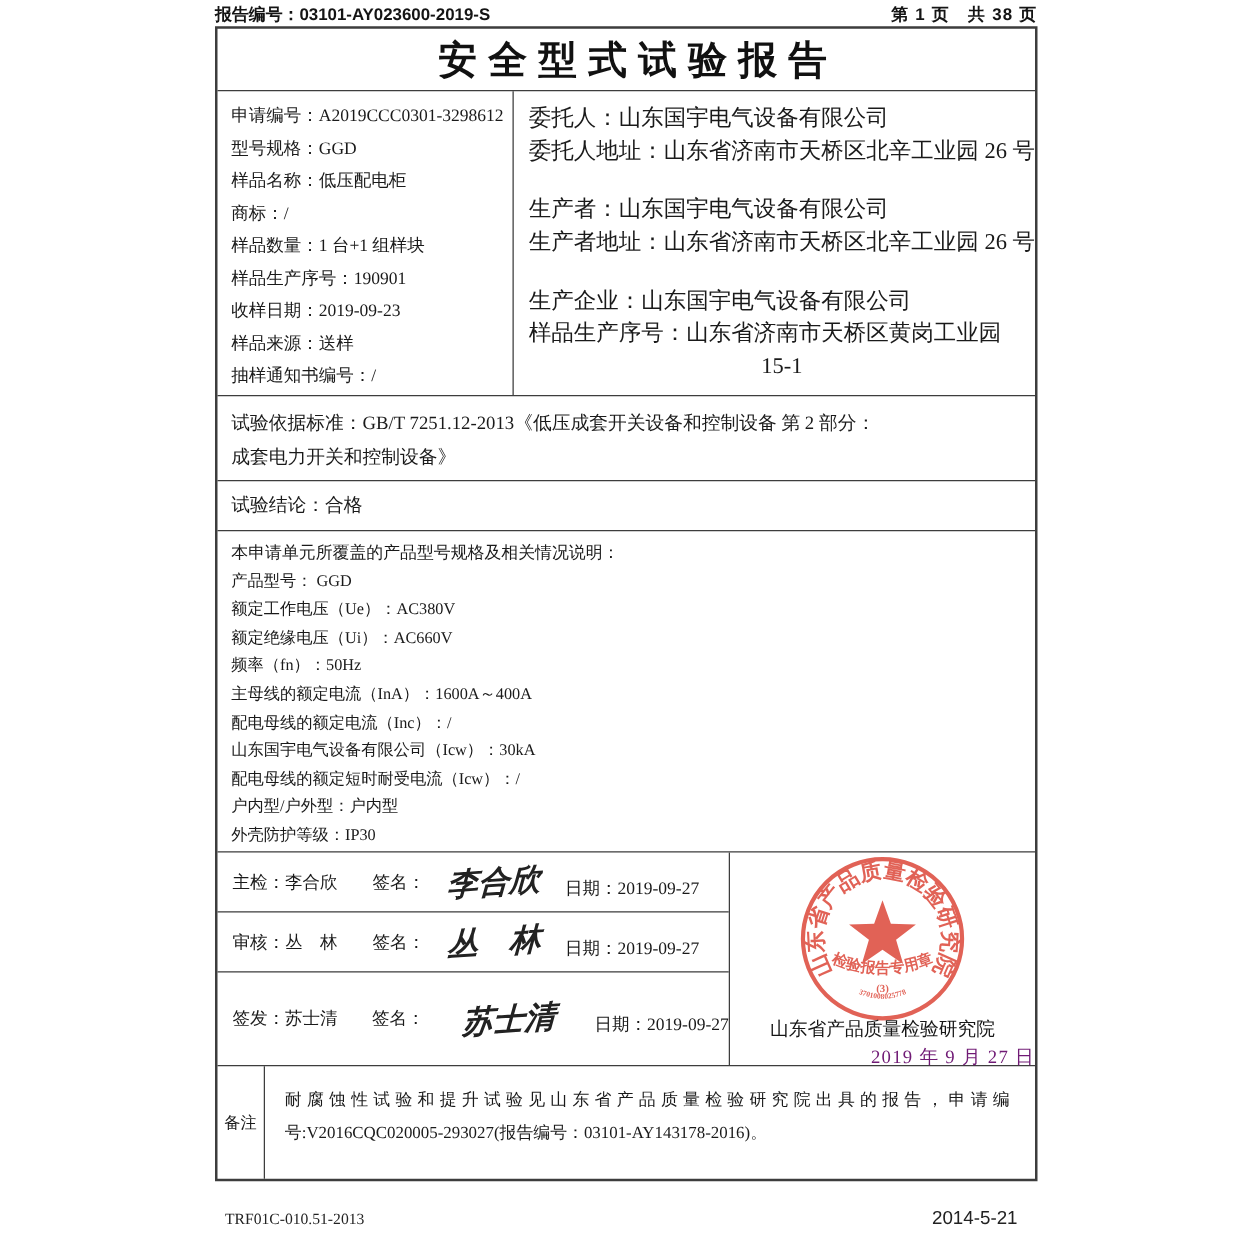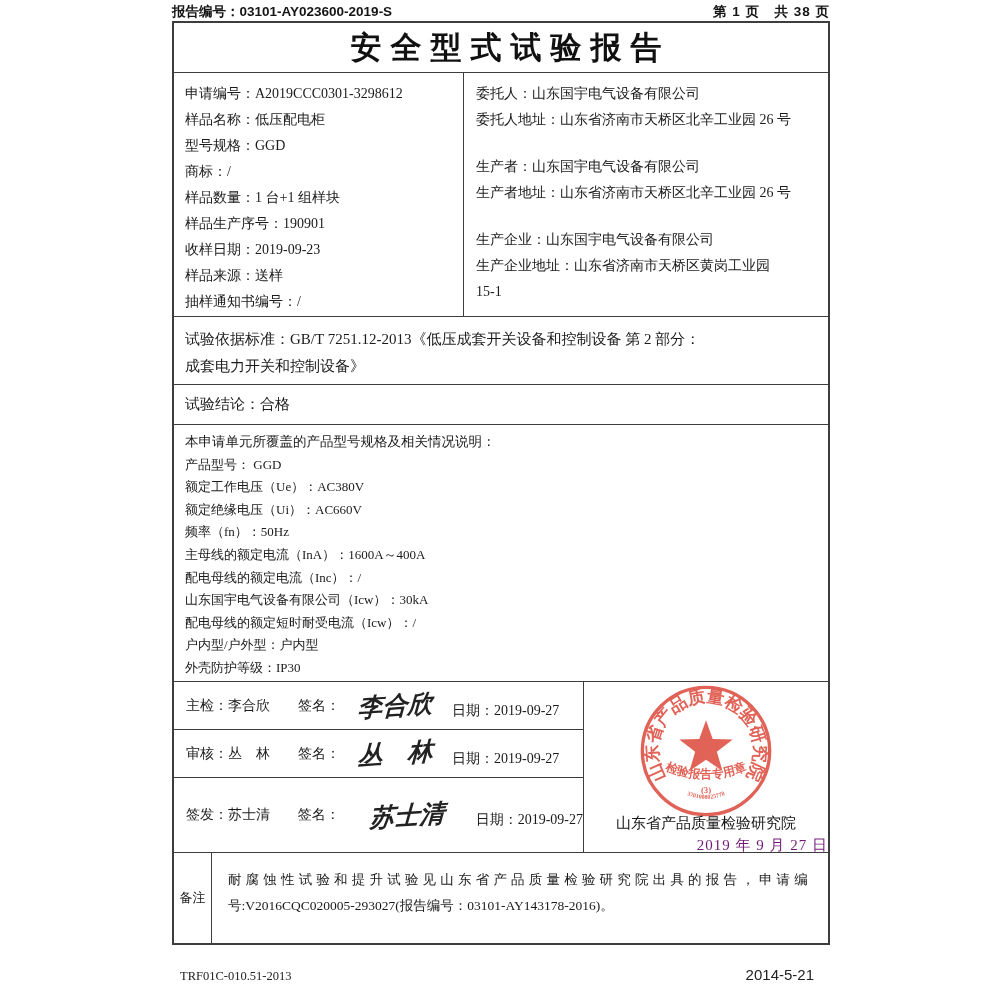--- a/index.html
+++ b/index.html
@@ -33,25 +33,25 @@
     font-size:31px;font-weight:700;letter-spacing:9px;color:#111;
   }
 
   
   .info-row{display:flex;height:244px;}
   .info-left{
     width:290px;box-sizing:border-box;border-right:1.5px solid #3d3d3d;
     padding:8px 0 0 11px;font-size:14px;
   }
   .info-left .line{line-height:26px;white-space:nowrap;}
-  .info-right{flex:1;padding:8px 0 0 12px;font-size:14px;box-sizing:border-box;}
+  .info-right{flex:1;padding:8px 0 0 12px;font-size:18px;box-sizing:border-box;}
   .info-right .line{line-height:26px;white-space:nowrap;}
   .info-right .group{margin-bottom:21px;}
   .info-right .group:last-child{margin-bottom:0;}
-  .line-centered{text-align:left;line-height:26px;}
+  .line-centered{text-align:center;line-height:26px;}
 
   .standard-row{height:68px;padding:9px 14px 0 11px;font-size:15px;line-height:27px;}
   .conclusion-row{height:40px;display:flex;align-items:center;padding-left:11px;font-size:15px;}
 
   .specs-row{height:257px;padding:6px 14px 0 11px;font-size:13px;}
   .specs-row .line{line-height:22.6px;white-space:nowrap;}
   .specs-row .line:first-child{font-size:13.5px;}
 
   
   .sig-section{display:flex;height:171px;}
@@ -108,41 +108,41 @@
     <span class="pageinfo">第 1 页　共 38 页</span>
   </div>
 
   <div class="doc">
 
     <div class="row title-row">安全型式试验报告</div>
 
     <div class="row info-row">
       <div class="info-left">
         <div class="line">申请编号：A2019CCC0301-3298612</div>
+        <div class="line">型号规格：GGD</div>
         <div class="line">样品名称：低压配电柜</div>
-        <div class="line">型号规格：GGD</div>
         <div class="line">商标：/</div>
         <div class="line">样品数量：1 台+1 组样块</div>
         <div class="line">样品生产序号：190901</div>
         <div class="line">收样日期：2019-09-23</div>
         <div class="line">样品来源：送样</div>
         <div class="line">抽样通知书编号：/</div>
       </div>
       <div class="info-right">
         <div class="group">
           <div class="line">委托人：山东国宇电气设备有限公司</div>
           <div class="line">委托人地址：山东省济南市天桥区北辛工业园 26 号</div>
         </div>
         <div class="group">
           <div class="line">生产者：山东国宇电气设备有限公司</div>
           <div class="line">生产者地址：山东省济南市天桥区北辛工业园 26 号</div>
         </div>
         <div class="group">
           <div class="line">生产企业：山东国宇电气设备有限公司</div>
-          <div class="line">生产企业地址：山东省济南市天桥区黄岗工业园</div>
+          <div class="line">样品生产序号：山东省济南市天桥区黄岗工业园</div>
           <div class="line-centered">15-1</div>
         </div>
       </div>
     </div>
 
     <div class="row standard-row">
       <div>试验依据标准：GB/T 7251.12-2013《低压成套开关设备和控制设备  第 2 部分：</div>
       <div>成套电力开关和控制设备》</div>
     </div>
 

